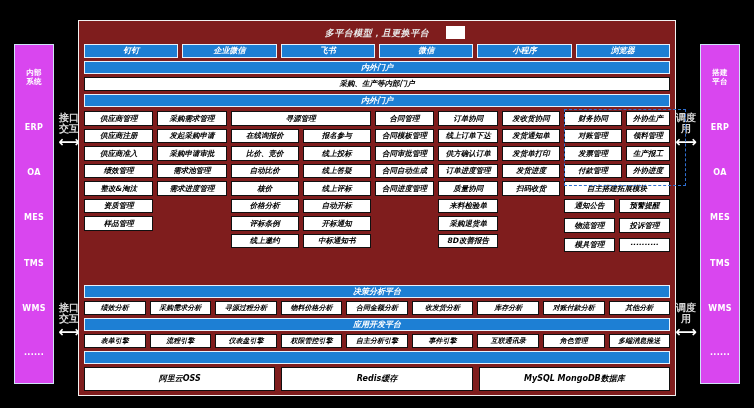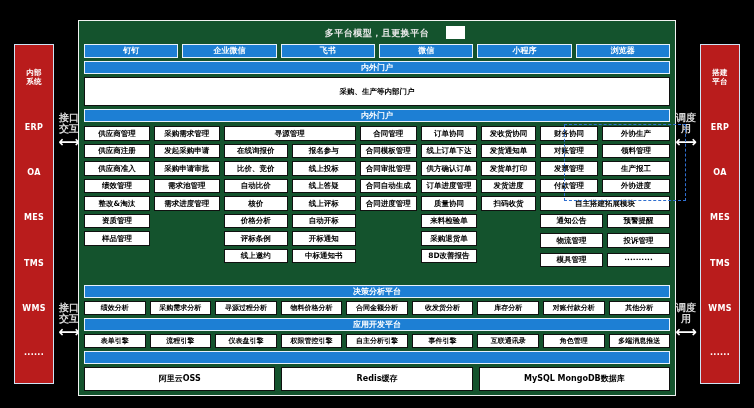--- a/index.html
+++ b/index.html
@@ -8,21 +8,21 @@
     background: #000000;
     font-family: "DejaVu Sans", "Liberation Sans", sans-serif;
     overflow: hidden;
   }
   #root { position: relative; width: 754px; height: 408px; background: #000; }
 
   
   .rail {
     position: absolute;
     width: 40px;
-    background: #b91c1c;
+    background: #d946ef;
     border: 1px solid #cfe3f5;
     display: flex;
     flex-direction: column;
     align-items: center;
     justify-content: space-around;
     padding: 6px 0;
   }
   .rail-item {
     color: #ffffff;
     font-size: 8px;
@@ -62,25 +62,26 @@
   #conn-l2 { left: 55px;  top: 302px; }
   #conn-r1 { left: 672px; top: 112px; }
   #conn-r2 { left: 672px; top: 302px; }
 
   
   #frame {
     position: absolute;
     left: 78px; top: 20px;
     width: 598px; height: 376px;
     border: 1px solid #f2f2f2;
-    background: #14532d;
+    background: #7f1d1d;
     padding: 4px 5px;
     display: flex;
     flex-direction: column;
     gap: 3px;
+    font-style: italic;
   }
 
   .title-bar {
     height: 16px;
     position: relative;
     display: flex; align-items: center; justify-content: center;
   }
   .title-bar .t {
     color: #e8e8e8;
     font-size: 9px;
@@ -116,21 +117,21 @@
     line-height: 1;
     overflow: hidden;
   }
 
   .row { display: flex; gap: 4px; }
   .platform-row { height: 14px; }
   .platform-row .blue { flex: 1; }
 
   .bar { height: 13px; }
 
-  .portal-row { height: 29px; gap: 5px; }
+  .portal-row { height: 14px; gap: 5px; }
   .portal-row .white { flex: 1; }
 
   
   #grid-wrap { position: relative; flex: 1; margin-top: 1px; }
   #grid {
     display: flex;
     gap: 4px;
     height: 100%;
   }
   .col {
@@ -142,21 +143,21 @@
   .col > .white { width: 100%; }
 
   
   .c-sup   { width: 72px; }
   .c-dem   { width: 72px; }
   .c-src   { width: 145px; }
   .c-con   { width: 62px; }
   .c-ord   { width: 62px; }
   .c-shp   { width: 60px; }
   .c-fin   { width: 58px; }
-  .c-out   { width: 68px; }
+  .c-out   { width: 44px; }
 
   .src-head { width: 100%; }
   .src-body { display: flex; gap: 4px; flex: 1; }
   .src-body .sub { display: flex; flex-direction: column; gap: 3px; flex: 1; }
 
   .fin-out-wrap { display: flex; flex-direction: column; gap: 3px; }
   .fin-out-top { display: flex; gap: 4px; }
   .fin-out-top .sub { display: flex; flex-direction: column; gap: 3px; }
   .ext-head { width: 100%; }
   .ext-body { display: flex; gap: 4px; }

